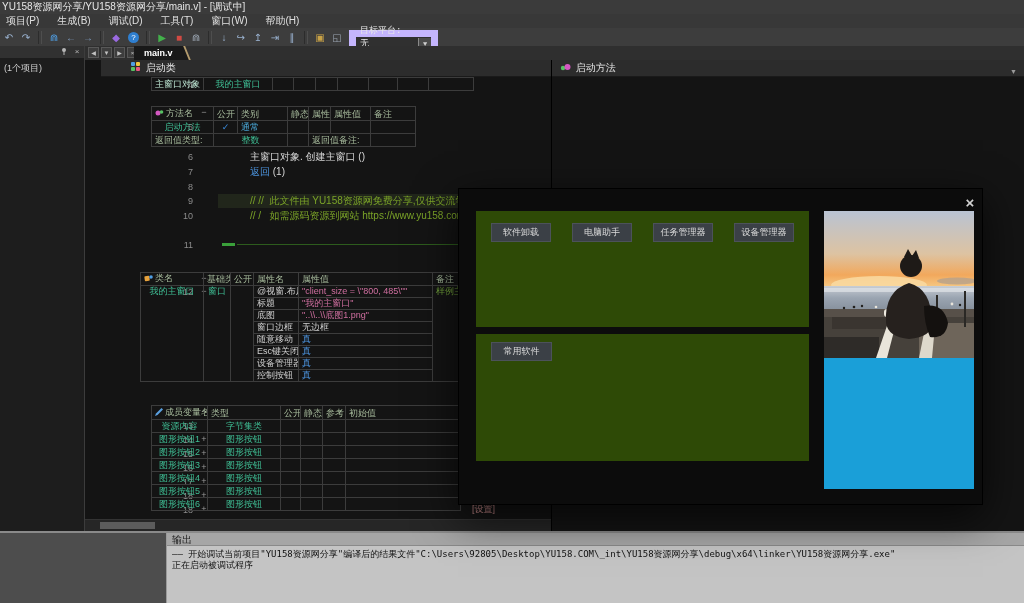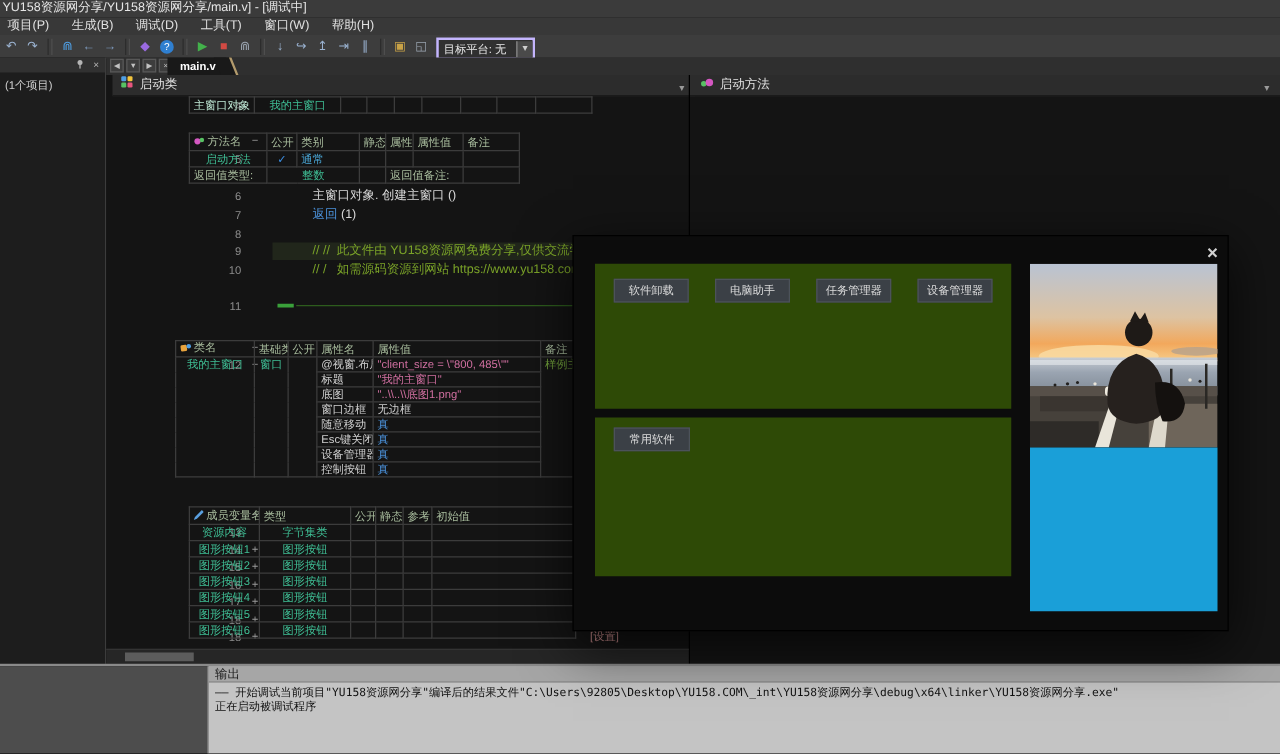--- a/index.html
+++ b/index.html
@@ -8,21 +8,21 @@
     -webkit-font-smoothing:antialiased;}
   .abs{position:absolute;}
 
   
   .titlebar{left:0;top:0;width:1024px;height:14px;background:#3b3b3b;font-size:10px;line-height:14px;color:#e6e6e6;padding-left:2px;white-space:nowrap;}
   .menubar{left:0;top:14px;width:1024px;height:14px;background:#383838;font-size:10px;line-height:14px;display:flex;gap:14px;padding-left:4px;}
   .menu-item{color:#e0e0e0;padding:0 2px;cursor:default;}
   .toolbar{left:0;top:28px;width:1024px;height:18px;background:#3d3d3d;display:flex;align-items:center;gap:3px;padding-left:2px;border-bottom:1px solid #2a2a2a;}
   .tbi{width:14px;height:13px;font-size:10px;line-height:13px;text-align:center;display:inline-block;}
   .tbi.sep{width:2px;height:13px;border-left:1px solid #2c2c2c;border-right:1px solid #4e4e4e;margin:0 2px;}
-  .combo{display:flex;align-items:center;height:14px;border:2px solid #c4b5fd;background:#303030;margin-left:4px;}
+  .combo{display:flex;align-items:flex-end;height:14px;border:7px solid #c4b5fd;background:#303030;margin-left:4px;font-family:Liberation Mono, monospace;}
   .combo .val{font-size:9px;color:#e8e8e8;padding:0 4px;line-height:13px;width:54px;}
   .combo .btn{width:12px;height:13px;background:#4a4a4a;border-left:1px solid #8a8a8a;color:#cfcfcf;font-size:7px;line-height:13px;text-align:center;}
 
   
   .leftpanel{left:0;top:46px;width:84px;height:485px;background:#1d1d1d;border-right:1px solid #3c3c3c;}
   .lp-head{position:absolute;left:0;top:0;width:84px;height:12px;background:#313131;}
   .lp-tools{position:absolute;right:2px;top:1px;display:flex;gap:3px;}
   .lp-tools .t{width:10px;height:10px;font-size:8px;line-height:10px;text-align:center;color:#b5b5b5;}
   .lp-label{position:absolute;left:4px;top:16px;font-size:9px;color:#cfcfcf;}
 
@@ -159,21 +159,21 @@
     <span class="tabnav-btn">◀</span>
         <span class="tabnav-btn">▼</span>
         <span class="tabnav-btn">▶</span>
         <span class="tabnav-btn">×</span>
       </div>
     <div class="tab">main.v</div>
   </div>
 
   <div class="abs editor">
 
-    <div class="pane-head" style="left:5px;width:466px;">
+    <div class="pane-head" style="left:16px;width:466px;padding-left:23px;">
       <span class="hicon" style="margin-left:6px;">
         <svg width="11" height="11" viewBox="0 0 11 11">
             <rect x="1" y="1" width="4" height="4" rx="1" fill="#4f9ee3"></rect>
             <rect x="6" y="1" width="4" height="4" rx="1" fill="#f3c53d"></rect>
             <rect x="1" y="6" width="4" height="4" rx="1" fill="#57c163"></rect>
             <rect x="6" y="6" width="4" height="4" rx="1" fill="#e8557f"></rect>
           </svg>
       </span>
       <span>启动类</span>
       <span class="ph-caret" style="left:452px;">▼</span>

